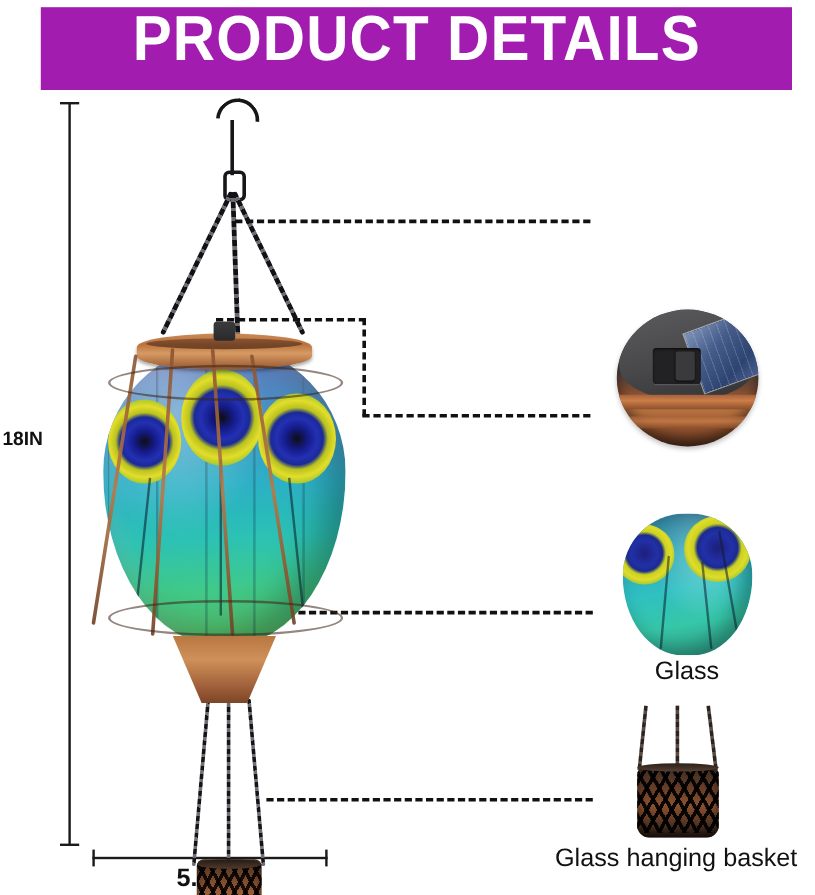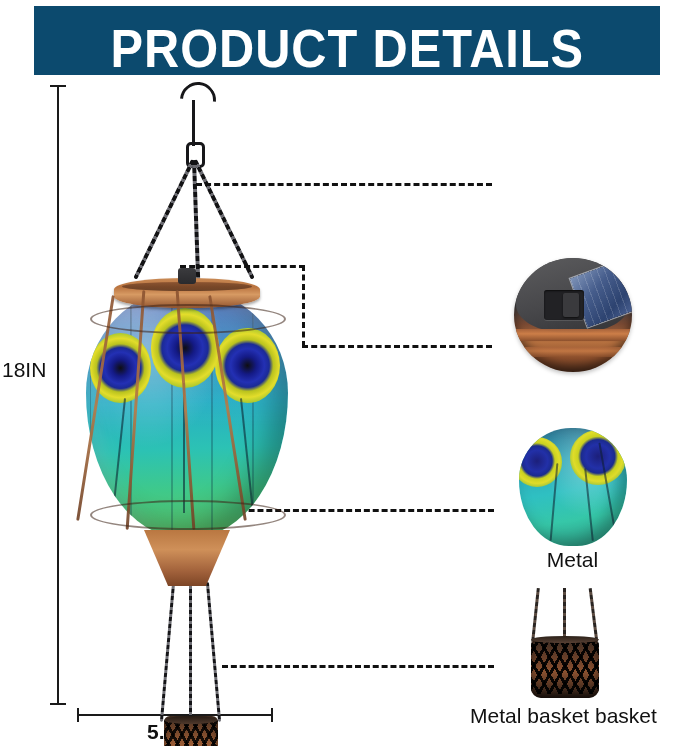--- a/index.html
+++ b/index.html
@@ -8,42 +8,42 @@
     background:#ffffff;
     font-family:"Liberation Sans", sans-serif;
     overflow:hidden;
     position:relative;
   }
   #root{position:relative;width:679px;height:746px;}
 
   
   .banner{
     position:absolute;left:34px;top:6px;width:626px;height:69px;
-    background:#0c4a6e;
-    display:flex;align-items:flex-end;justify-content:center;
+    background:#a21caf;
+    display:flex;align-items:flex-start;justify-content:center;
   }
   .banner-title{
     color:#ffffff;
     font-family:"Liberation Sans", sans-serif;
     font-weight:bold;
     font-size:53px;
     letter-spacing:1px;
     transform:scaleX(0.92);
     line-height:1;
     white-space:nowrap;
   }
 
   
   .vdim{position:absolute;left:57px;top:85px;width:2px;height:620px;background:#1a1a1a;}
   .vdim-cap{position:absolute;width:16px;height:2px;background:#1a1a1a;left:-7px;}
   .vdim-cap.top{top:0;}
   .vdim-cap.bot{bottom:0;}
   .vdim-label{
     position:absolute;left:2px;top:358px;width:56px;
-    text-align:left;font-size:21px;font-weight:normal;color:#111;
+    text-align:left;font-size:16px;font-weight:bold;color:#111;
     font-family:"Liberation Sans", sans-serif;
   }
   .hdim{position:absolute;left:77px;top:714px;width:196px;height:2px;background:#1a1a1a;}
   .hdim-cap{position:absolute;width:2px;height:14px;background:#1a1a1a;top:-6px;}
   .hdim-cap.l{left:0;}
   .hdim-cap.r{right:0;}
   .hdim-label{
     position:absolute;left:77px;top:720px;width:196px;text-align:center;
     font-size:21px;font-weight:bold;color:#111;
     font-family:"Liberation Sans", sans-serif;
@@ -342,28 +342,28 @@
   <div class="callout" style="left:468px;top:428px;">
     <div class="callout-art" style="width:108px;height:118px;">
       <div class="glassart" style="position:absolute;left:0;top:0;width:108px;height:118px;">
         <div class="eye" style="left:-6%;top:8%;width:46%;height:42%;"></div>
         <div class="eye" style="left:48%;top:2%;width:52%;height:46%;"></div>
         <div class="feather-rib" style="left:32%;top:30%;width:2px;height:66%;transform:rotate(5deg);"></div>
         <div class="feather-rib" style="left:64%;top:34%;width:2px;height:62%;transform:rotate(-6deg);"></div>
         <div class="feather-rib" style="left:82%;top:12%;width:2px;height:84%;transform:rotate(-10deg);"></div>
       </div>
     </div>
-    <div class="callout-label">Metal</div>
+    <div class="callout-label">Glass</div>
   </div>
 
   <div class="callout" style="left:448px;top:588px;width:231px;">
     <div class="basketart callout-art" style="width:110px;height:114px;">
       <div class="bchain" style="left:25px;top:0;height:54px;transform:rotate(6deg);"></div>
       <div class="bchain" style="left:54px;top:0;height:56px;"></div>
       <div class="bchain" style="left:83px;top:0;height:54px;transform:rotate(-7deg);"></div>
       <div class="bbody" style="left:22px;top:50px;width:68px;height:60px;">
       </div>
       <div class="brim" style="left:22px;top:48px;width:68px;"></div>
     </div>
-    <div class="callout-label">Metal basket basket</div>
+    <div class="callout-label">Glass hanging basket</div>
   </div>
 
 </div>
 
 </body></html>

